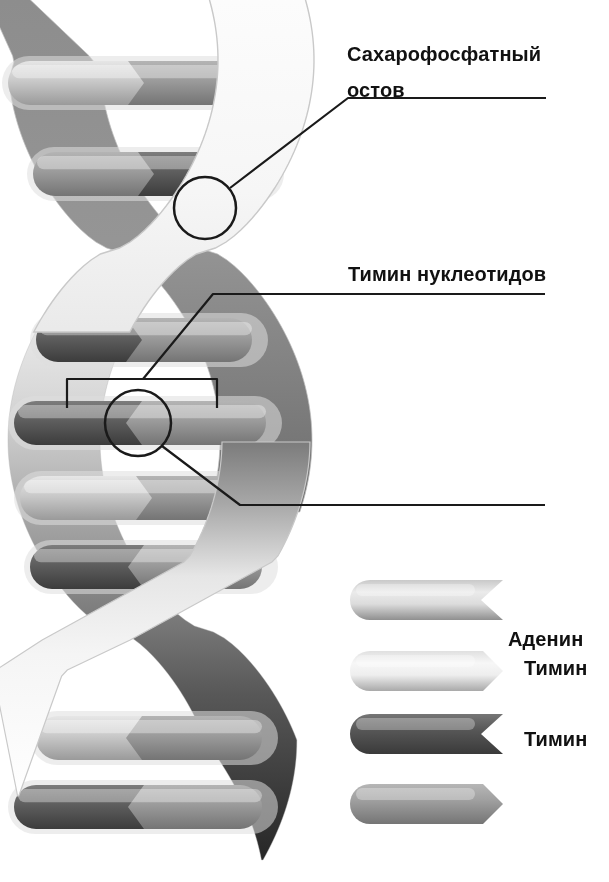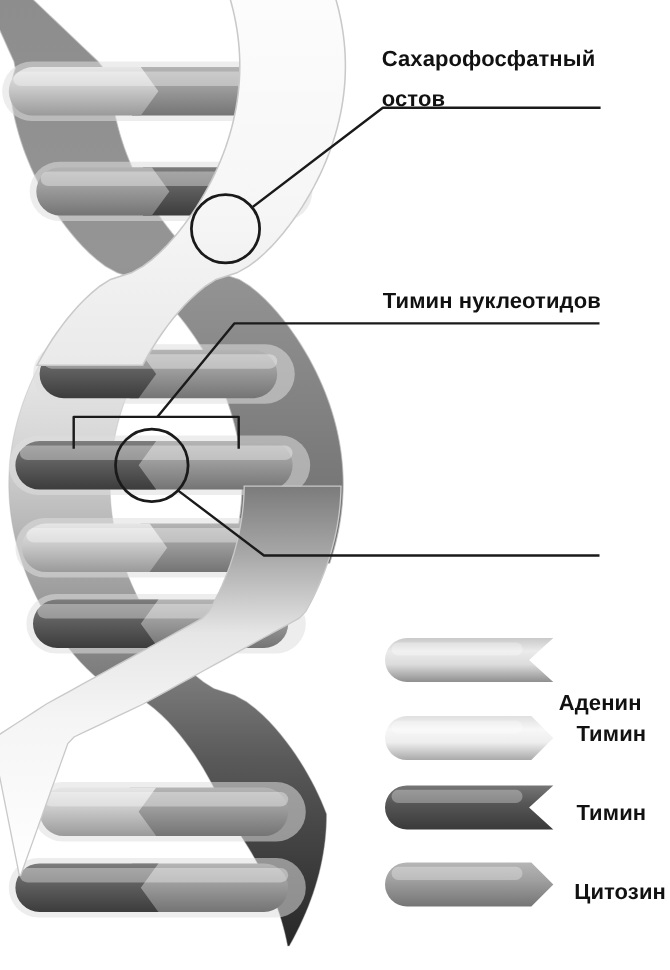--- a/index.html
+++ b/index.html
@@ -161,14 +161,13 @@
     </svg>
 
   <div class="lbl" style="left:347px;top:36px;width:215px">Сахарофосфатный остов</div>
 
   <div class="lbl" style="left:348px;top:256px;width:220px">Тимин нуклеотидов</div>
 
 
   <div class="lbl" style="left:508px;top:621px">Аденин</div>
   <div class="lbl" style="left:524px;top:650px">Тимин</div>
   <div class="lbl" style="left:524px;top:721px">Тимин</div>
-  <div class="lbl" style="left:522px;top:793px">Цитозин</div>
 </div>
 
 </body></html>

